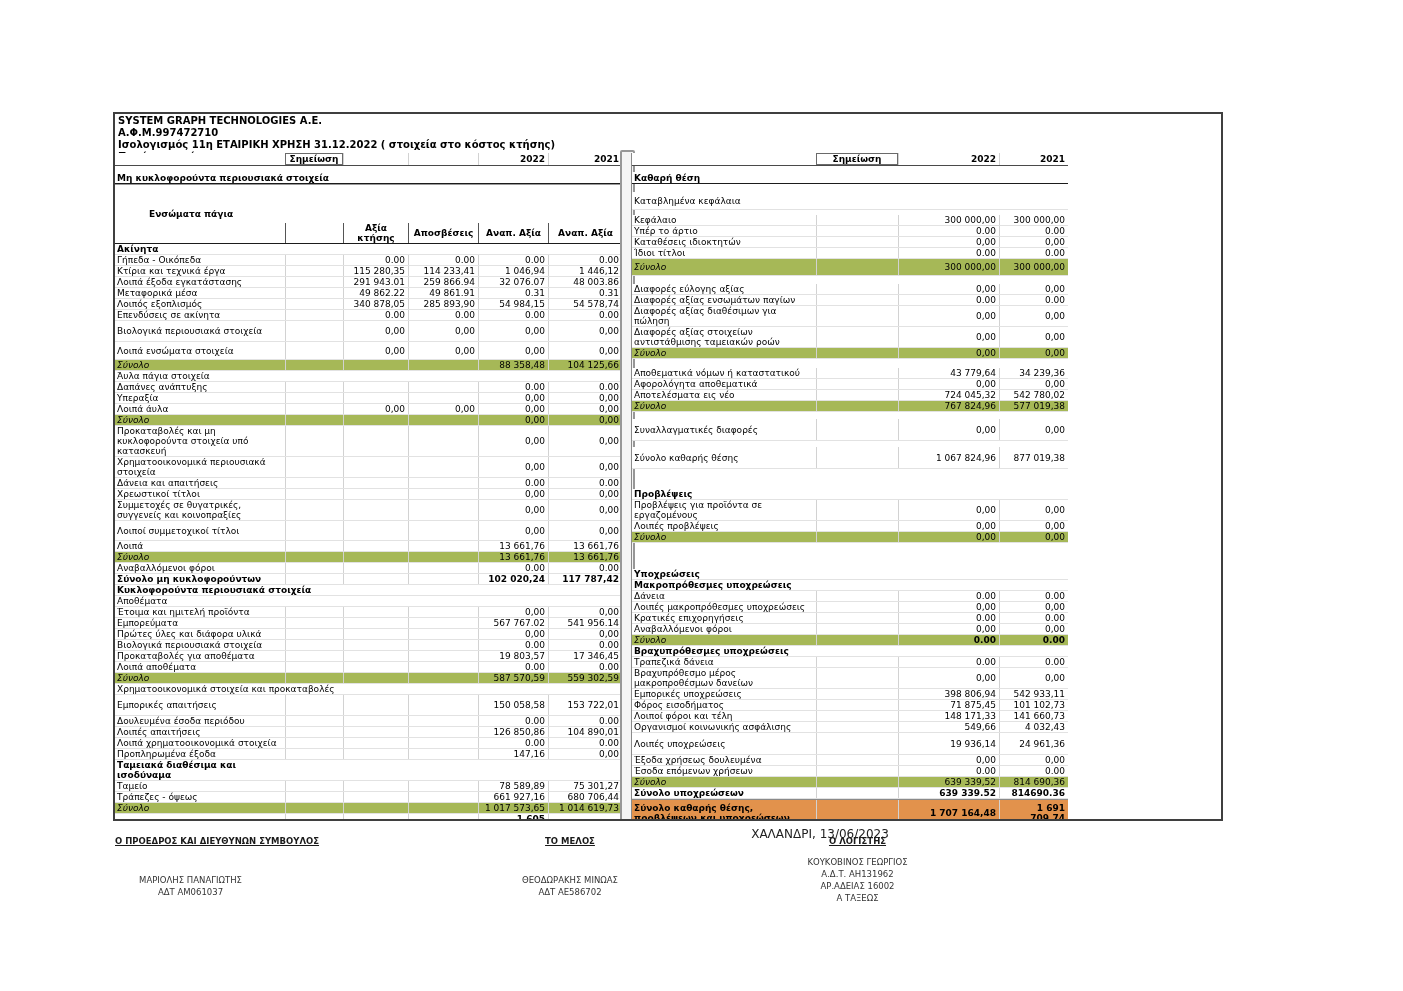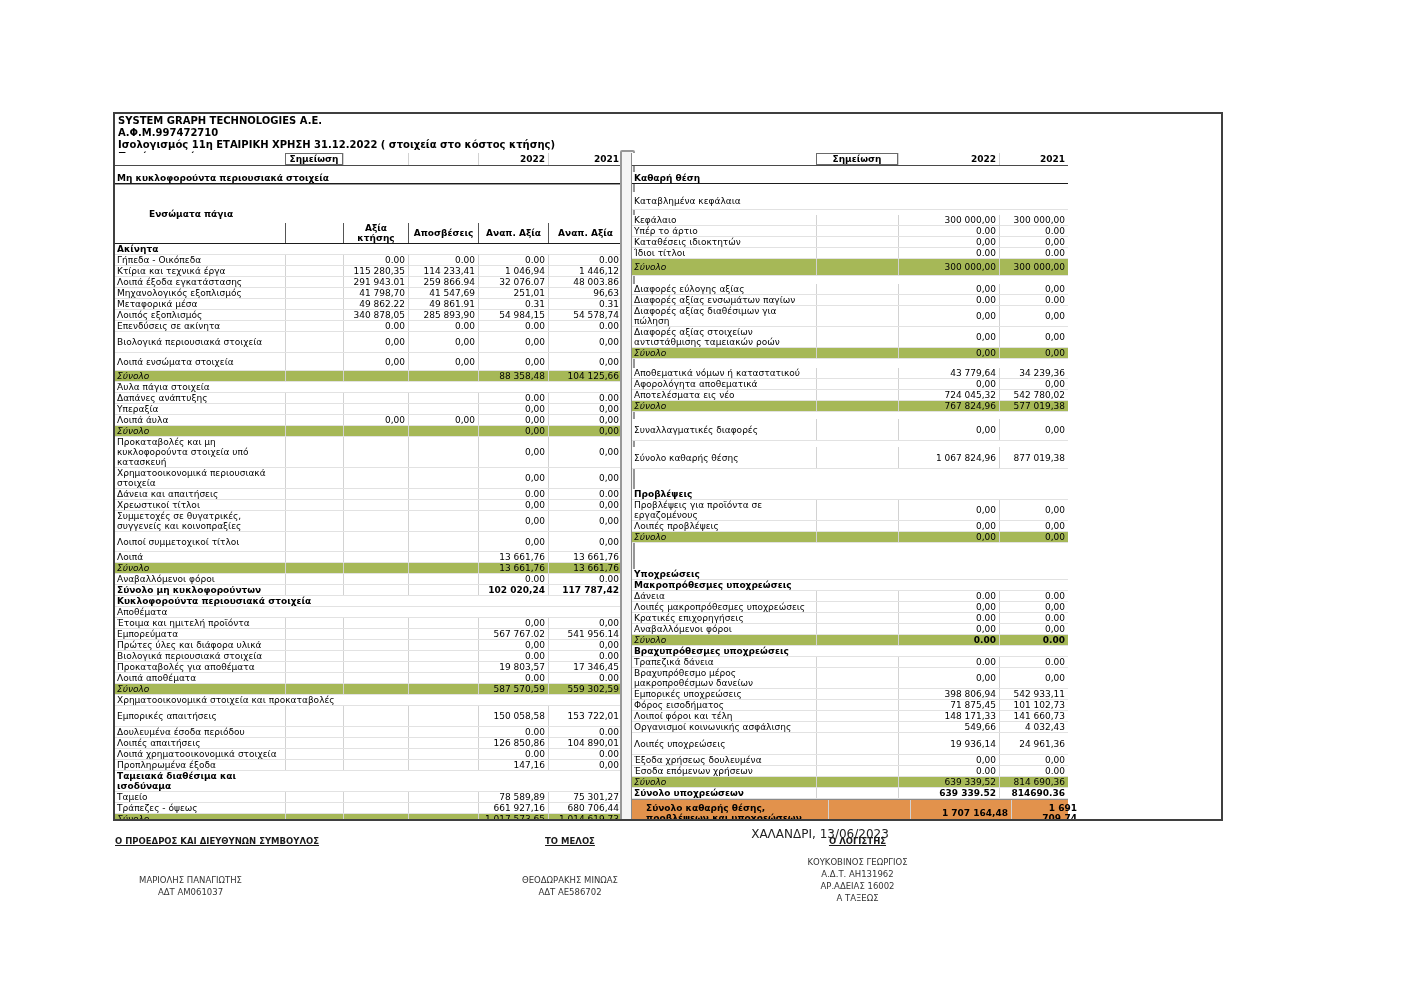--- a/index.html
+++ b/index.html
@@ -37,21 +37,21 @@
   .k-colhead .val { border-left:1px solid #555;margin-top:38px; }
   .k-colhead .ch { justify-content:center; text-align:center; font-weight:bold; white-space:normal; }
   .k-section .lbl { font-weight:bold; }
   .k-section2 .lbl { font-weight:bold; white-space:normal; width:170px; }
   .k-sub .lbl { font-weight:normal; }
   .k-total, .k-totalbold { background:var(--green,#A6B857); min-height:12px; }
   .k-total .lbl, .k-totalbold .lbl { font-style:italic; }
   .k-totalbold .val { font-weight:bold; }
   .k-boldrow { font-weight:bold; min-height:11.5px; }
   .k-boldrow .val { font-weight:bold; }
-  .k-grand { background:var(--orange,#E2924C); font-weight:bold; border-top:1px solid #8a8a8a; border-bottom:none;padding-left:12px; }
+  .k-grand { background:var(--orange,#E2924C); font-weight:bold; border-top:1px solid #8a8a8a; border-bottom:none; }
   .k-grand .val { font-weight:bold; }
 
   .divbar { position:absolute; left:505px; top:36px; width:15px; height:671px;
             background:#f4f4f4; border:2px solid #979797; border-radius:2px; }
 
   .sig { position:absolute; text-align:center; }
   .sig-title { font-size:8.5px; font-weight:bold; text-decoration:underline; color:#1a1a1a; white-space:nowrap; }
   .sig-names { font-size:8.5px; color:#333; line-height:12px; }
   .president-title { left:115px; top:836px; width:172px; }
   .president-names { left:103px; top:874px; width:175px; }
@@ -114,28 +114,20 @@
         </div>
         <div class="row k-item">
           <div class="lbl">Λοιπά έξοδα εγκατάστασης</div>
           <div class="val"></div>
           <div class="val">291 943.01</div>
           <div class="val">259 866.94</div>
           <div class="val">32 076.07</div>
           <div class="val">48 003.86</div>
         </div>
         <div class="row k-item">
-          <div class="lbl">Μηχανολογικός εξοπλισμός</div>
-          <div class="val"></div>
-          <div class="val">41 798,70</div>
-          <div class="val">41 547,69</div>
-          <div class="val">251,01</div>
-          <div class="val">96,63</div>
-        </div>
-        <div class="row k-item">
           <div class="lbl">Μεταφορικά μέσα</div>
           <div class="val"></div>
           <div class="val">49 862.22</div>
           <div class="val">49 861.91</div>
           <div class="val">0.31</div>
           <div class="val">0.31</div>
         </div>
         <div class="row k-item">
           <div class="lbl">Λοιπός εξοπλισμός</div>
           <div class="val"></div>

